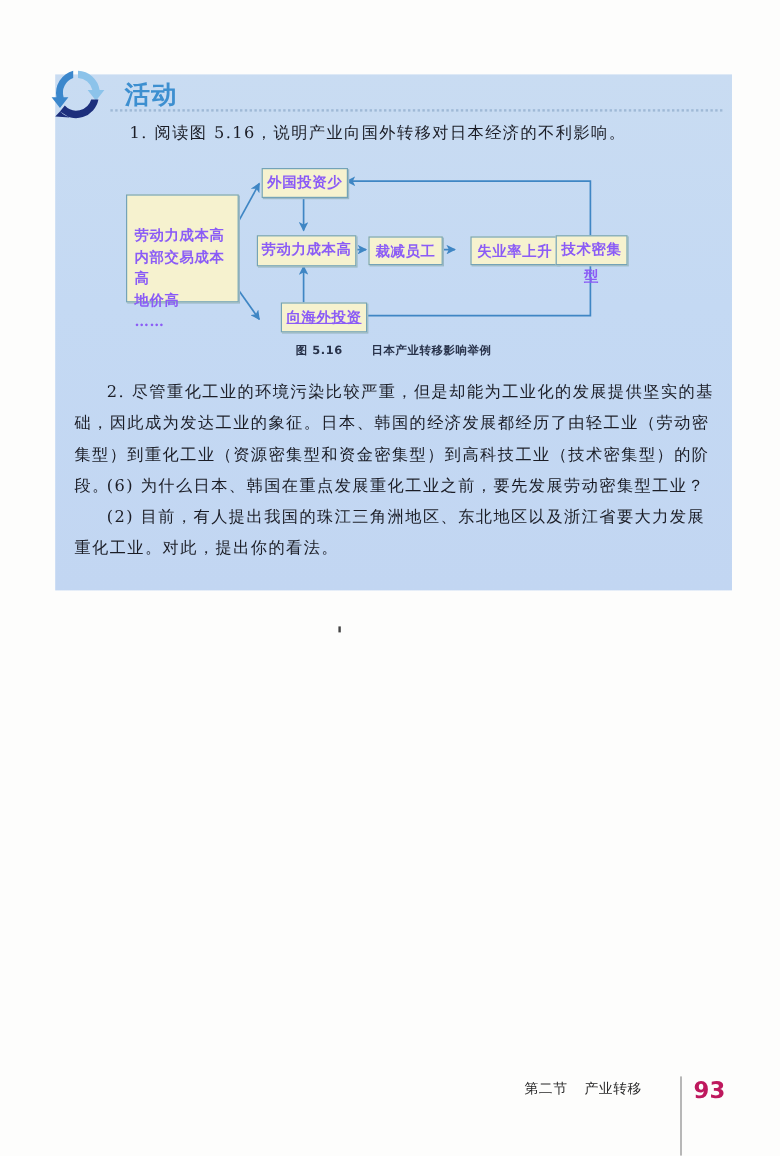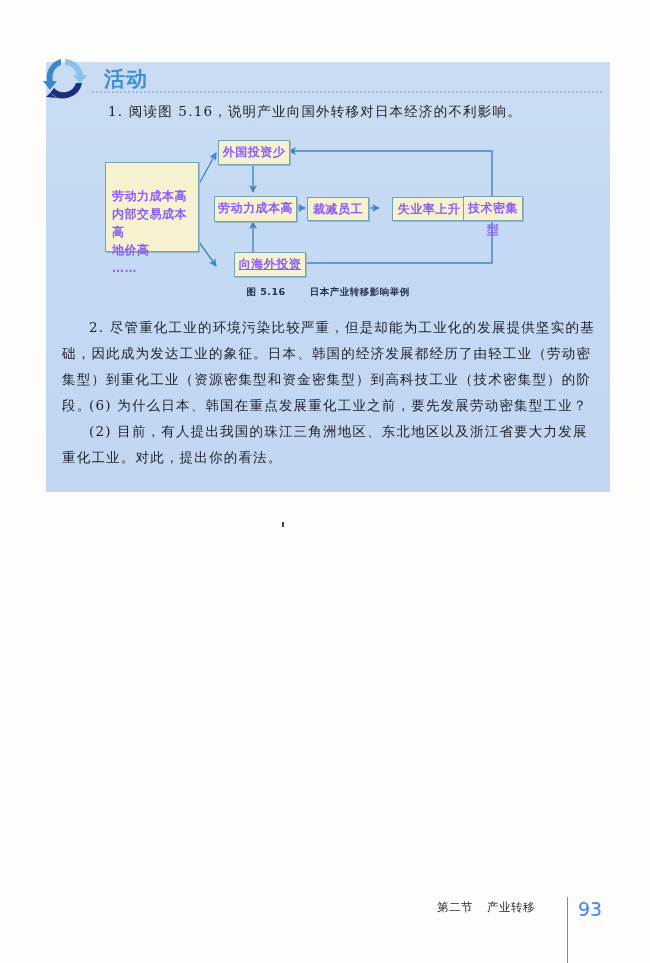--- a/index.html
+++ b/index.html
@@ -61,21 +61,21 @@
       font-family: "DejaVu Sans", sans-serif; font-size: 11.5px; color: #262626;
       letter-spacing: 0.5px;
     }
     .footer-section .chap { margin-right: 14px; }
     .footer-rule {
       position: absolute; left: 567px; top: 897px; width: 1px; height: 66px;
       background: #8a8a8a;
     }
     .page-number {
       position: absolute; left: 578px; top: 898px;
-      font-family: "DejaVu Sans", sans-serif; font-weight: normal; font-size: 19px; color: #3b82f6;
+      font-family: "DejaVu Sans", sans-serif; font-weight: bold; font-size: 19px; color: #be185d;
     }
     .speck { position: absolute; left: 282px; top: 522px; width: 2px; height: 5px; background: #444; }
   </style>
 </head>
 <body>
 
 <div class="activity-box">
   <div class="header-strip">
     <svg class="cycle-icon" viewBox="0 0 50 50">
       <path d="M25 6 A19 19 0 0 1 43 22 L47 22 L40 31 L33 22 L37 22 A13 13 0 0 0 25 12 Z" fill="#8cc3ea"></path>

